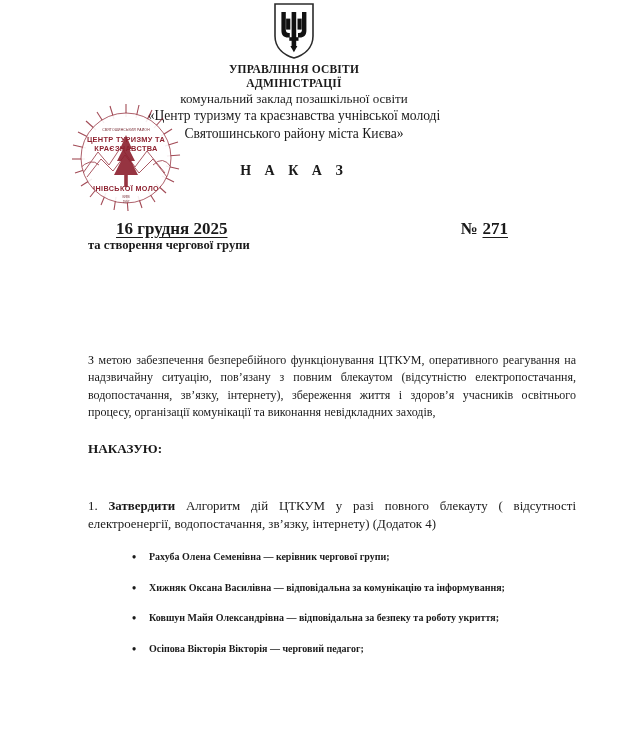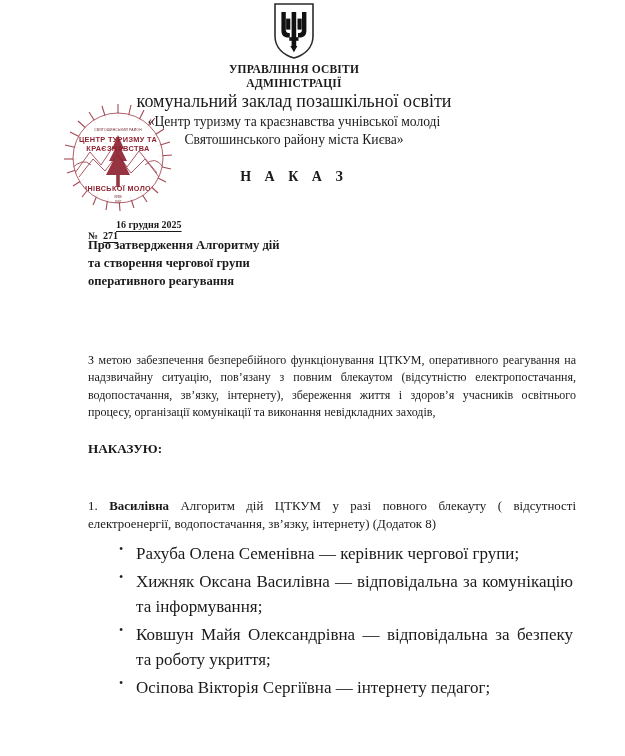--- a/index.html
+++ b/index.html
@@ -42,56 +42,55 @@
     top: 62px;
     text-align: center;
     line-height: 1.22;
   }
   .lh-org1, .lh-org2, .lh-org3 {
     font-weight: bold;
     font-size: 11.5px;
     letter-spacing: 0.2px;
   }
   .lh-sub {
-    font-size: 18px;
+    font-size: 13px;
     margin-top: 1px;
   }
   .lh-name1, .lh-name2 {
     font-size: 13.6px;
     line-height: 1.32;
   }
   .lh-nakaz {
     font-weight: bold;
     font-size: 14px;
     letter-spacing: 5px;
     margin-top: 19px;
   }
 
   
   .emblem {
     position: absolute;
-    left: 57px;
+    left: 65px;
     top: 97px;
     width: 122px;
     height: 122px;
   }
   .emblem svg { display: block; }
 
   
   .meta-row {
     position: absolute;
     left: 88px;
     right: 76px;
     top: 219px;
     display: flex;
     justify-content: space-between;
     align-items: baseline;
-    font-size: 10px;
-    font-weight: bold;
-    flex-direction: column;
+    font-size: 17px;
+    font-weight: bold;
   }
   .meta-date {
     text-decoration: underline;
     text-underline-offset: 3px;
     padding: 0 14px 0 28px;
   }
   .meta-num {
     display: inline-block;
   }
   .meta-num .numsym { text-decoration: none; }
@@ -146,24 +145,25 @@
 
   
   .people {
     list-style: none;
     margin: 8px 0 0 0;
     padding: 0;
   }
   .people li {
     position: relative;
     padding-left: 45px;
-    font-size: 17px;
+    font-size: 10px;
     line-height: 1.47;
     text-align: justify;
-    margin: 3px;
+    margin: 16px;
+    font-weight: bold;
   }
   .people li::before {
     content: "\2022";
     position: absolute;
     left: 28px;
     top: -1px;
     font-size: 12px;
   }
 </style>
 </head>
@@ -260,36 +260,34 @@
   </div>
 
   <div class="meta-row">
     <span class="meta-date">16 грудня 2025</span>
     <span class="meta-num">
       <span class="numsym">№</span><span class="numval">271</span>
     </span>
   </div>
 
   <div class="subject">
-    <div>Про затвердження Алгоритму дій</div>
     <div>та створення чергової групи</div>
-    <div>оперативного реагування</div>
   </div>
 
   <div class="body-block">
 
     <p class="para preamble">З метою забезпечення безперебійного функціонування ЦТКУМ, оперативного реагування на надзвичайну ситуацію, пов’язану з повним блекаутом (відсутністю електропостачання, водопостачання, зв’язку, інтернету), збереження життя і здоров’я учасників освітнього процесу, організації комунікації та виконання невідкладних заходів,</p>
 
     <p class="nakazuyu">НАКАЗУЮ:</p>
 
-    <p class="item item-1"><span>1.</span> <b>Василівна</b><span> Алгоритм дій ЦТКУМ у разі повного блекауту ( відсутності електроенергії, водопостачання, зв’язку, інтернету) (Додаток 8)</span></p>
+    <p class="item item-1"><span>1.</span> <b>Затвердити</b><span> Алгоритм дій ЦТКУМ у разі повного блекауту ( відсутності електроенергії, водопостачання, зв’язку, інтернету) (Додаток 4)</span></p>
 
 
     <ul class="people">
       <li>Рахуба Олена Семенівна  — керівник чергової групи;</li>
       <li>Хижняк Оксана Василівна  —  відповідальна за комунікацію та інформування;</li>
       <li>Ковшун Майя Олександрівна  — відповідальна за безпеку та роботу укриття;</li>
-      <li>Осіпова Вікторія Сергіївна  — інтернету педагог;</li>
+      <li>Осіпова Вікторія Вікторія  — черговий педагог;</li>
     </ul>
 
   </div>
 
 </div>
 
 </body></html>

